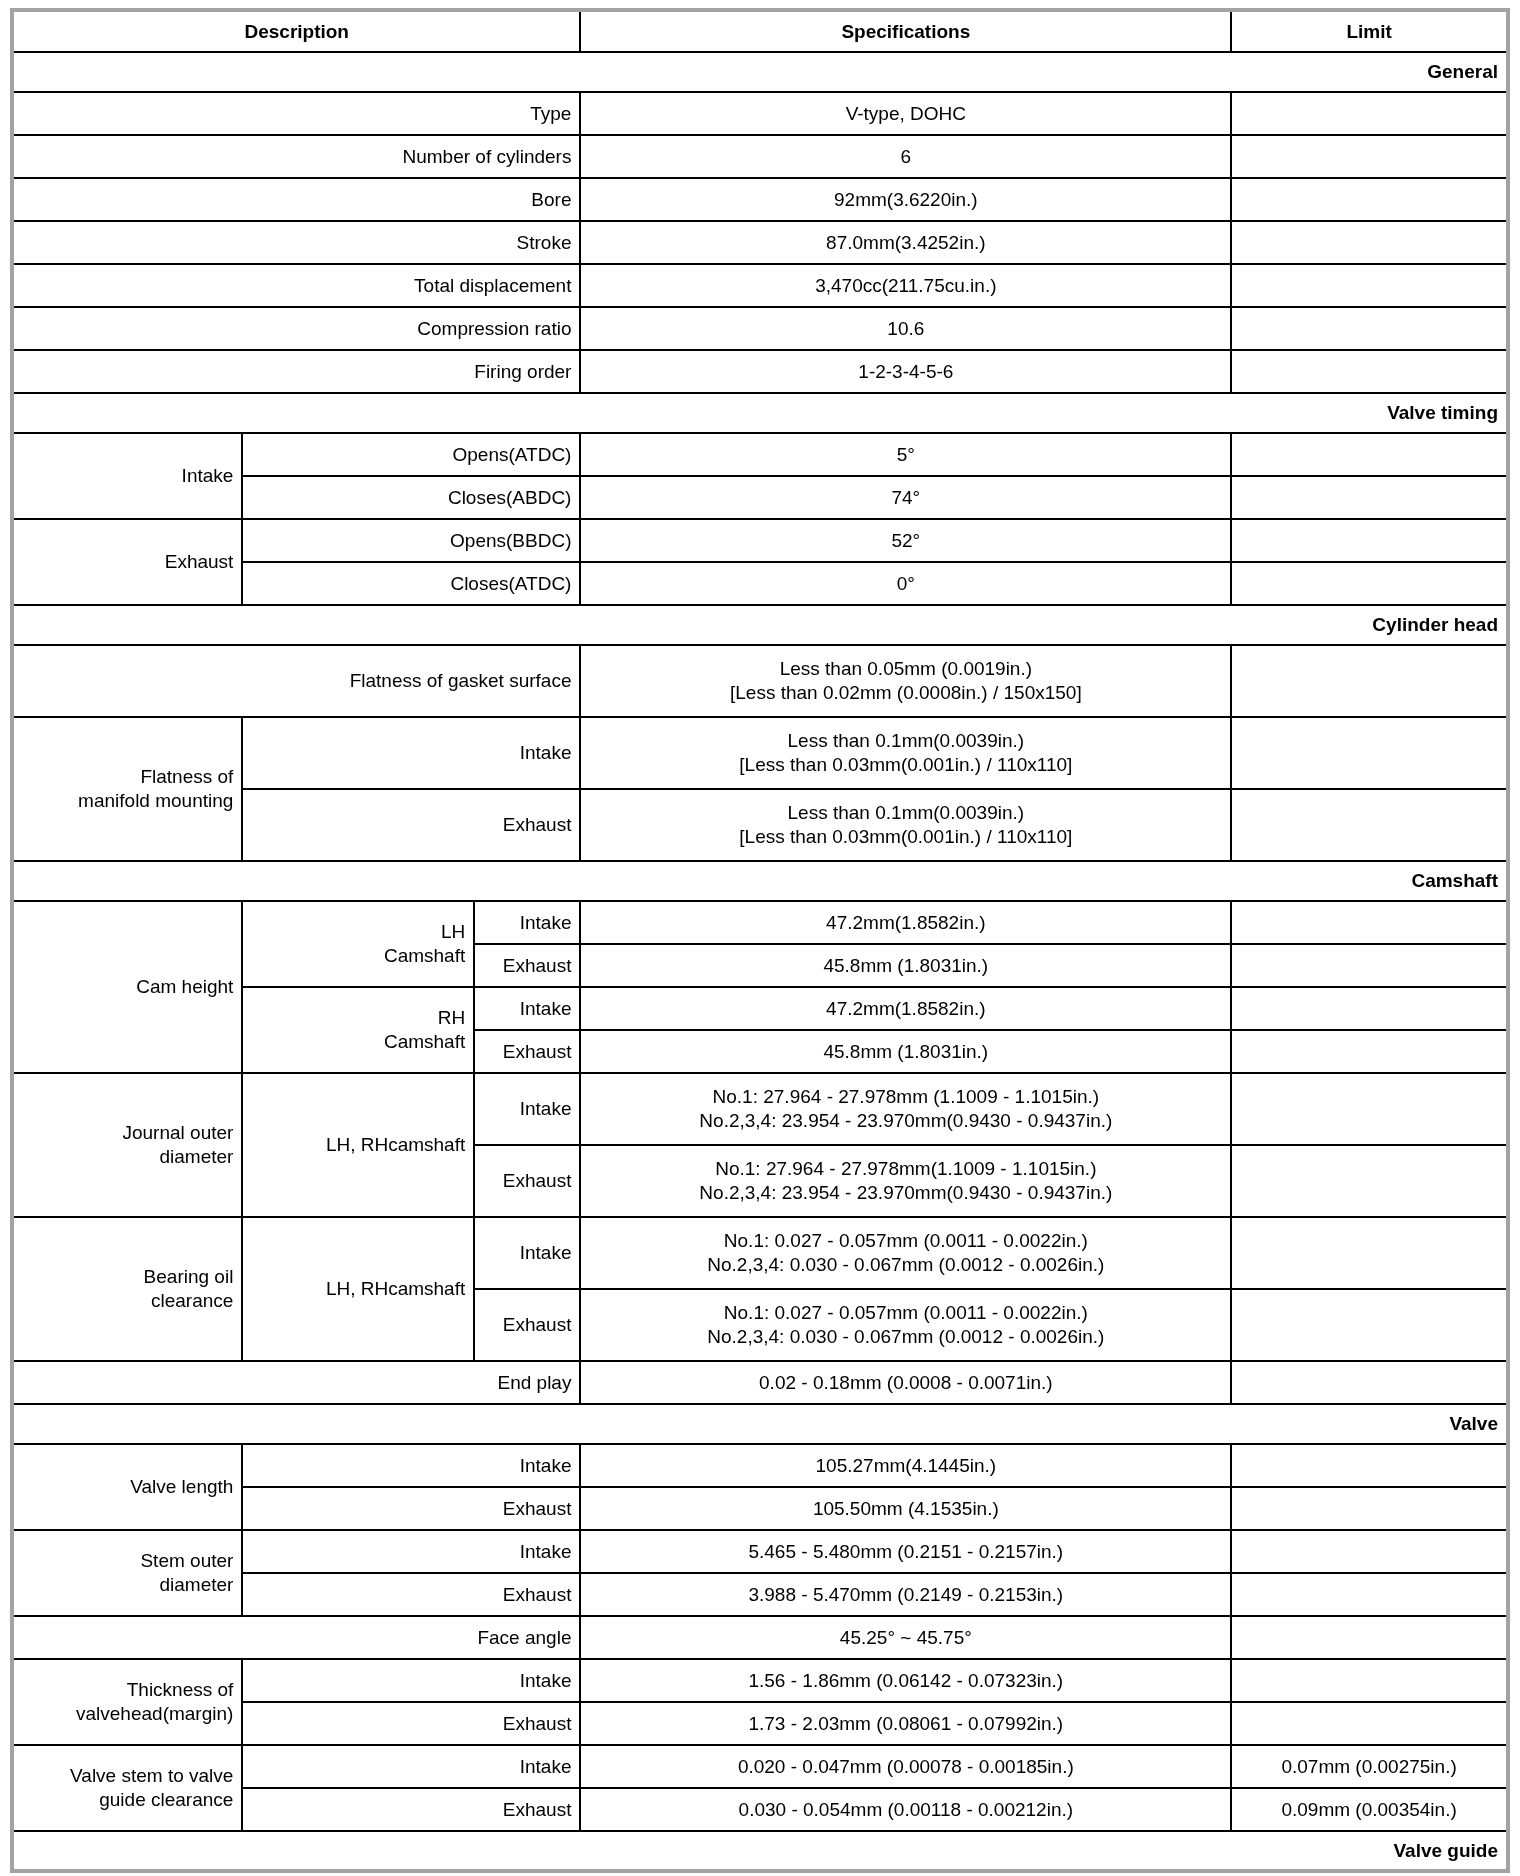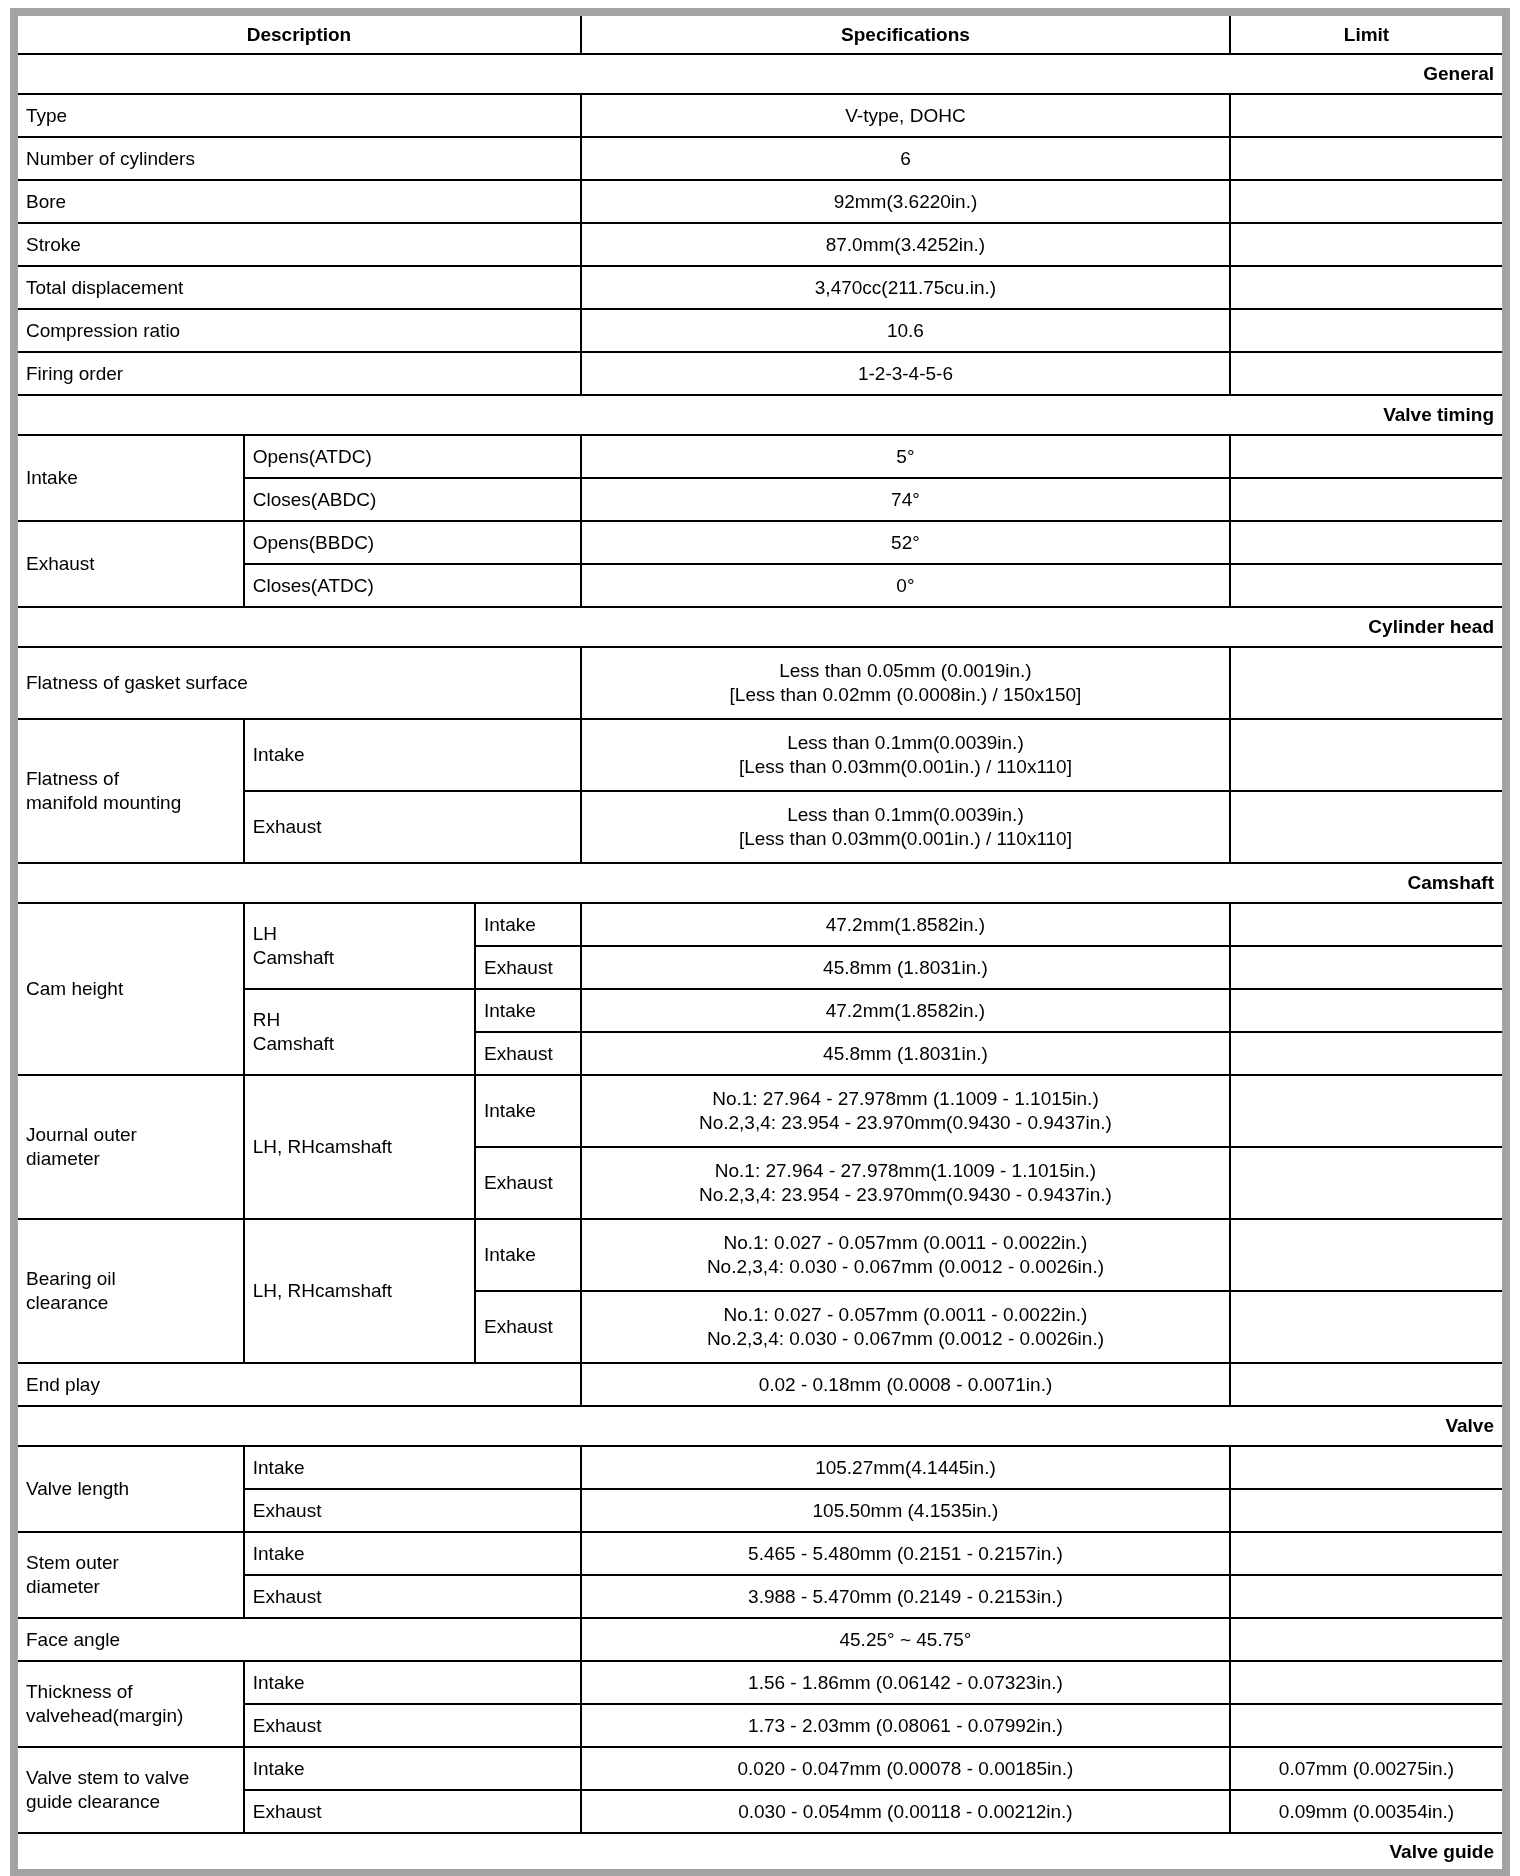--- a/index.html
+++ b/index.html
@@ -13,21 +13,21 @@
     width: 1520px;
     height: 1876px;
     box-sizing: border-box;
     padding: 8px 10px;
     background: #ffffff;
     overflow: hidden;
   }
   table.spec-table {
     width: 100%;
     border-collapse: collapse;
-    border: 8px solid #a3a3a3;
+    border: 4px solid #a3a3a3;
     table-layout: fixed;
   }
   .spec-table th, .spec-table td {
     border: 2px solid #000000;
     padding: 2px 8px;
     font-size: 19px;
     line-height: 1.25;
     vertical-align: middle;
     overflow: hidden;
     box-sizing: border-box;
@@ -35,21 +35,21 @@
   .spec-table th {
     font-weight: bold;
     text-align: center;
   }
   tr.section td {
     font-weight: bold;
     text-align: right;
     padding-left: 6px;
   }
   td.desc {
-    text-align: left;
+    text-align: right;
     white-space: pre-line;
   }
   td.spec, td.limit {
     text-align: center;
     white-space: pre-line;
   }
   tr.hh { height: 42px; }
   tr.hs { height: 40px; }
   tr.h1 { height: 43px; }
   tr.h2 { height: 72px; }

